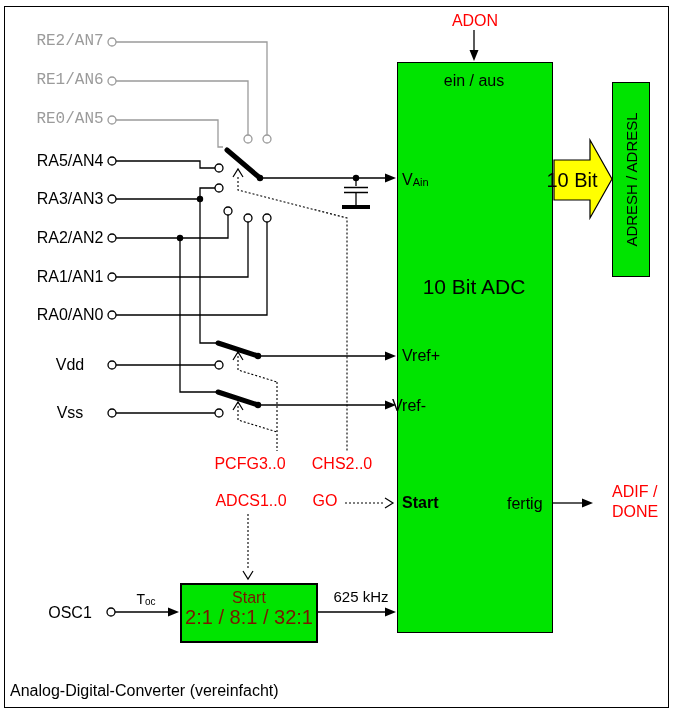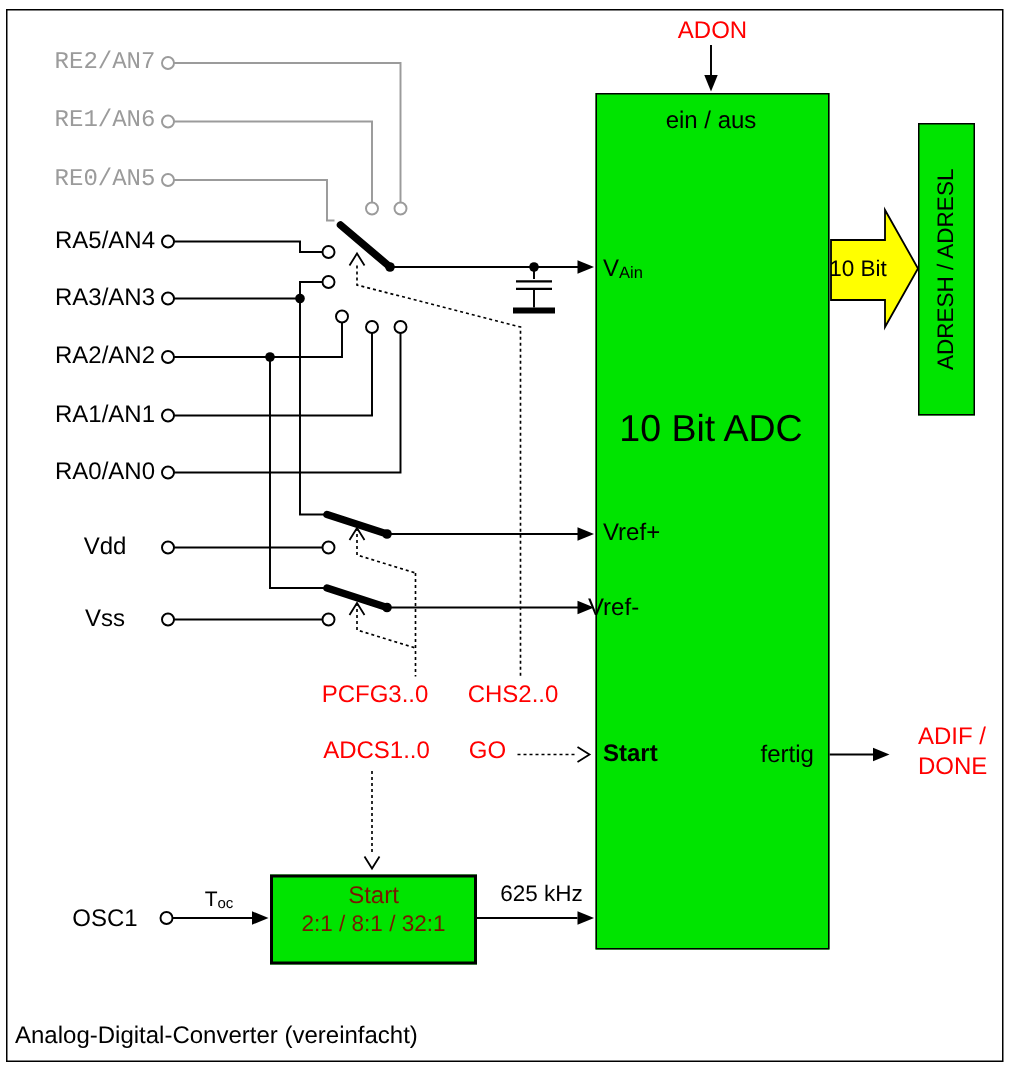--- a/index.html
+++ b/index.html
@@ -6,22 +6,22 @@
   #canvas{position:relative;width:680px;height:713px;background:#fff;overflow:hidden;
           font-family:"Liberation Sans","DejaVu Sans",sans-serif;color:#000;}
   #wires{position:absolute;left:0;top:0;}
   .blk{position:absolute;box-sizing:border-box;background:var(--green);border:1px solid #000;}
   .lbl{position:absolute;white-space:nowrap;font-size:16px;line-height:1.1;}
   .c{transform:translate(-50%,-50%);}
   .l{transform:translateY(-50%);}
   .gray{color:var(--gray);font-family:Liberation Mono, monospace;}
   .red{color:var(--red);}
   .bold{font-weight:bold;}
-  .fs24{font-size:25px;}
-  .fs15{font-size:15px;text-align:center;}
+  .fs24{font-size:21px;}
+  .fs15{font-size:20px;text-align:center;}
   .fs13{font-size:15px;}
   .sub{font-size:11px;position:relative;top:1px;}
   .sub2{font-size:10px;position:relative;top:1px;}
   .teiler{color:var(--teiler-text);}
   .rotbox{display:flex;align-items:center;justify-content:center;}
   .rot{transform:rotate(-90deg);white-space:nowrap;font-size:15px;}
   .note{font-size:13px;font-weight:normal;}
 </style>
 </head>
 <body>

